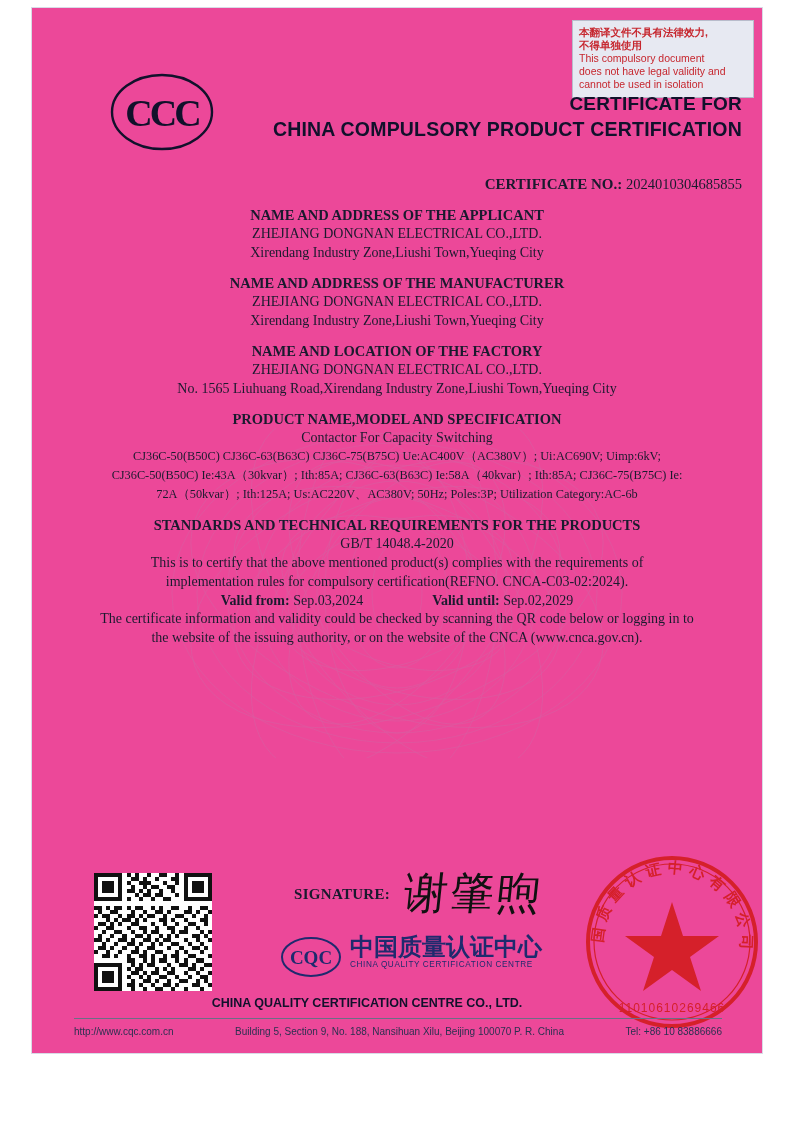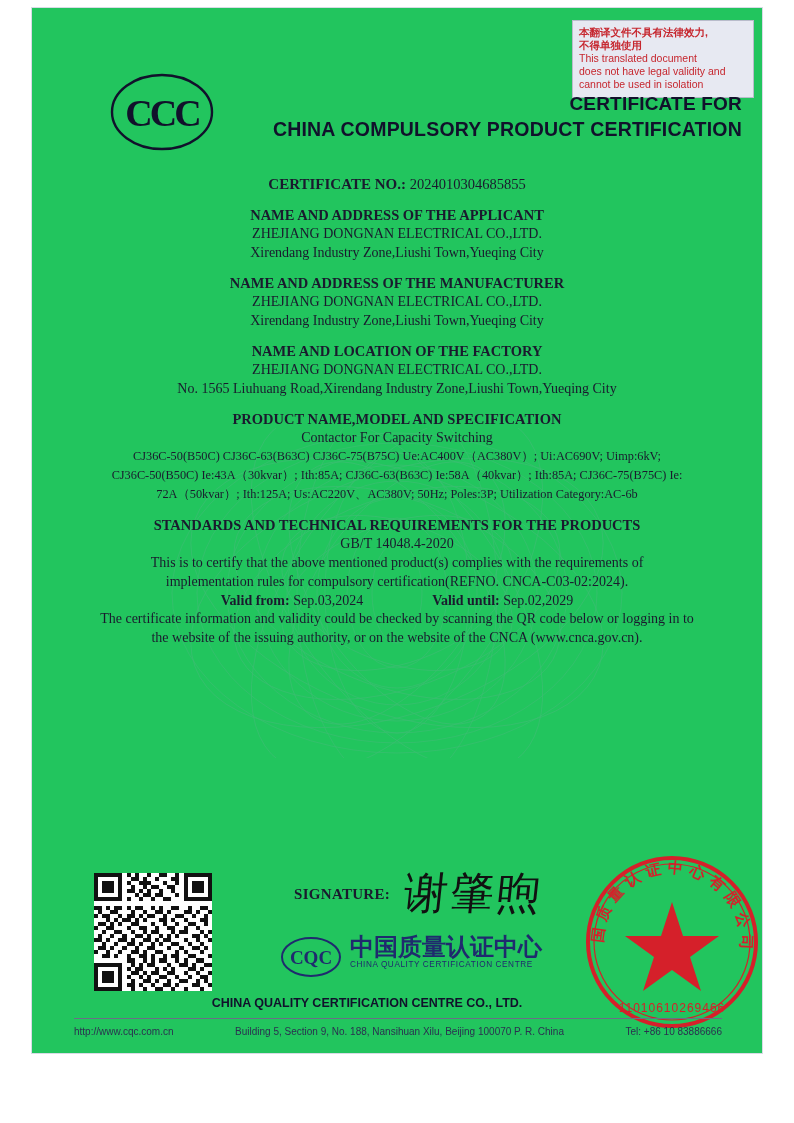--- a/index.html
+++ b/index.html
@@ -8,21 +8,21 @@
     background:#ffffff;
     font-family:"Liberation Serif", serif;
     color:#1a1a2e;
     position:relative;
     overflow:hidden;
   }
   .page{
     position:absolute;
     left:32px;top:8px;
     width:730px;height:1045px;
-    background:#22c55e;
+    background:#ec4899;
     box-shadow:0 0 0 1px #d8dbe6;
     overflow:hidden;
   }
   
   .watermark{
     position:absolute;
     left:50%;top:420px;
     transform:translateX(-50%);
     width:460px;height:330px;
     opacity:.20;
@@ -60,21 +60,21 @@
   .title .l1{font-size:19px;letter-spacing:.2px;line-height:24px;}
   .title .l2{font-size:19.5px;letter-spacing:.2px;line-height:26px;}
   .body{
     position:absolute;
     left:20px;top:168px;
     width:690px;
     text-align:center;
   }
   .row{line-height:19px;}
   .b{font-weight:bold;}
-  .certno{font-size:15px;font-weight:bold;margin-bottom:14px;}
+  .certno{font-size:15px;font-weight:bold;margin-bottom:14px;text-align:right;}
   .certno .val{font-weight:normal;font-size:14.5px;}
   .hd{font-size:14.5px;font-weight:bold;margin-top:4px;}
   .tx{font-size:14px;}
   .small{font-size:12.3px;line-height:19px;}
   .sec{margin-top:13px;}
   .validrow{margin-top:2px;font-size:14px;}
   .validrow .sp{display:inline-block;width:62px;}
   .qr{
     position:absolute;
     left:62px;top:865px;
@@ -173,21 +173,21 @@
       <g transform="rotate(90 230 165)">
           <ellipse cx="230" cy="165" rx="195" ry="100"></ellipse>
           <ellipse cx="230" cy="165" rx="140" ry="72"></ellipse>
         </g>
     </g>
   </svg>
 
   <div class="notice">
     <div class="cn">本翻译文件不具有法律效力,</div>
     <div class="cn">不得单独使用</div>
-    <div>This translated document</div>
+    <div>This compulsory document</div>
     <div>does not have legal validity and</div>
     <div>cannot be used in isolation</div>
   </div>
 
   <div class="ccc">
     <svg width="104" height="78" viewBox="0 0 104 78">
       <ellipse cx="52" cy="39" rx="50" ry="37" fill="none" stroke="#11112b" stroke-width="2.4"></ellipse>
       <text x="52" y="53" text-anchor="middle" font-family="Liberation Serif, serif" font-size="38" font-weight="bold" fill="#11112b" letter-spacing="-3">CCC</text>
     </svg>
   </div>

